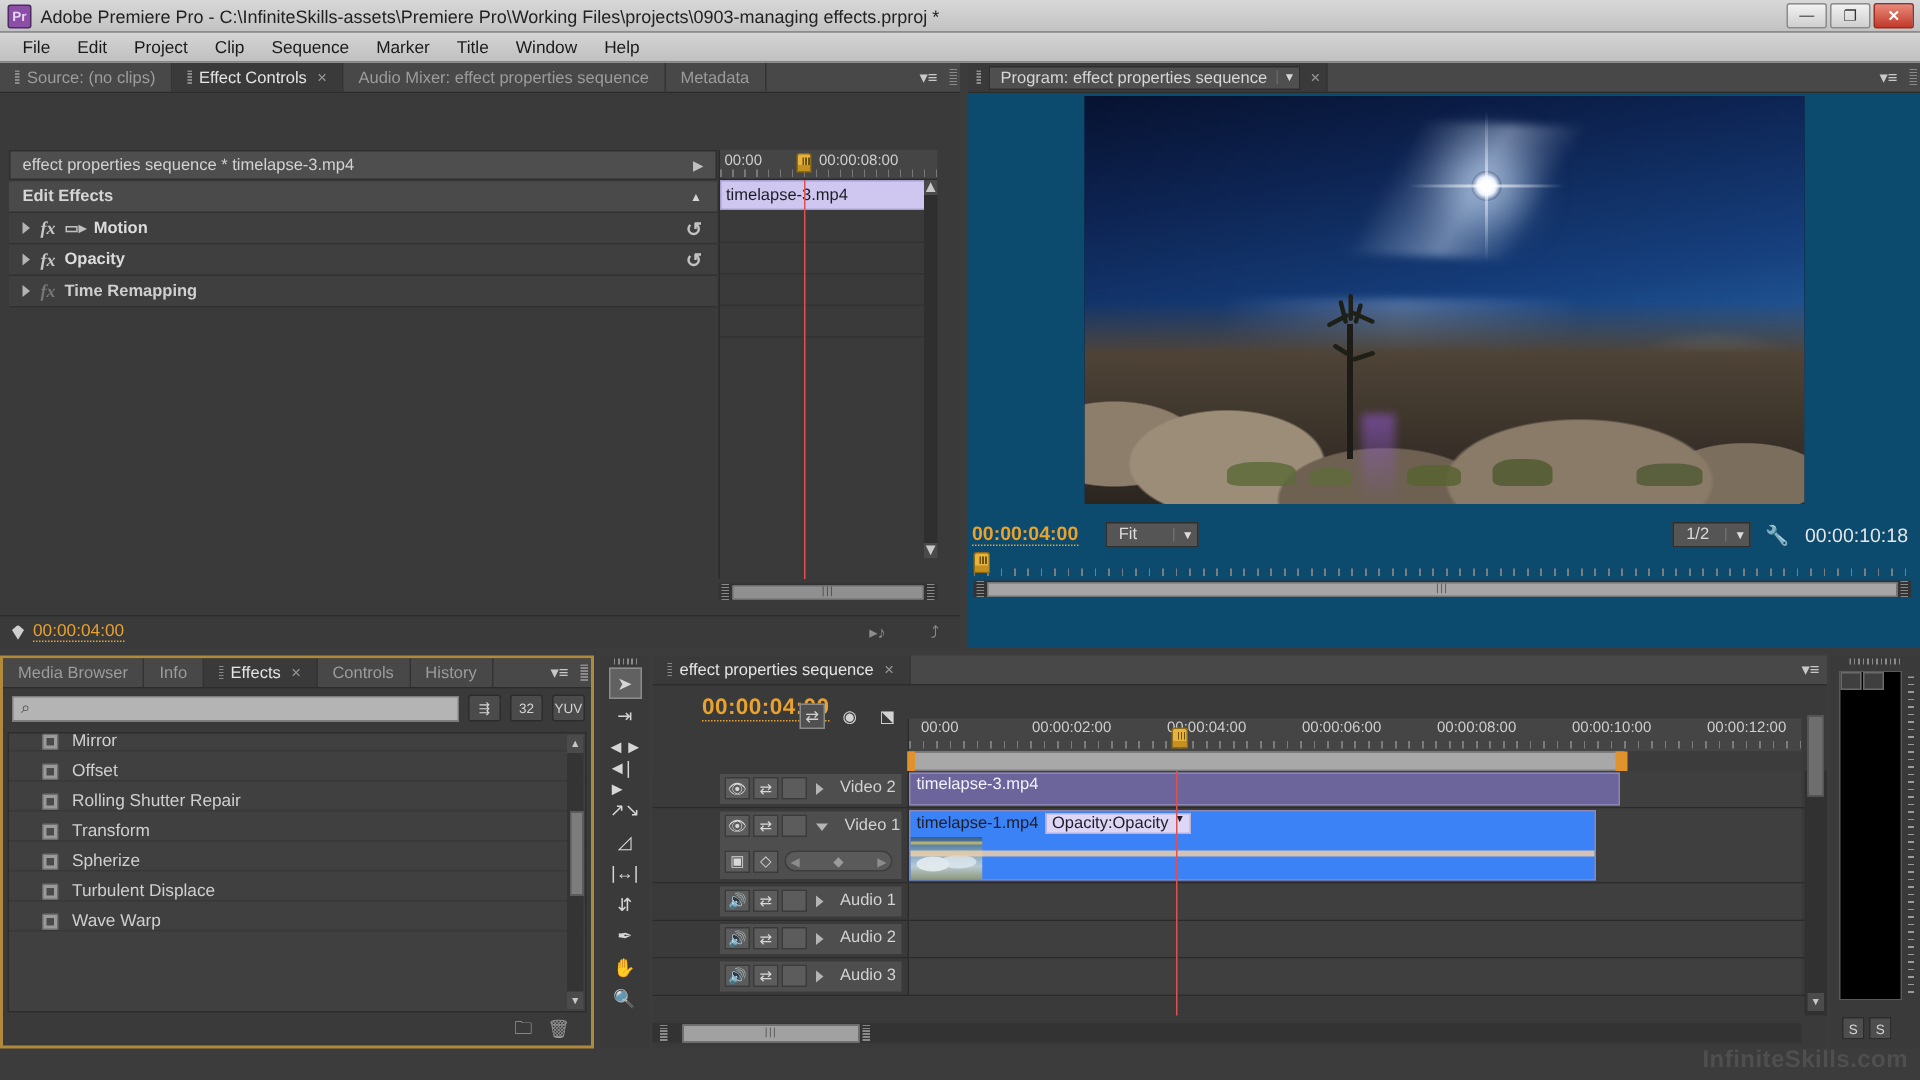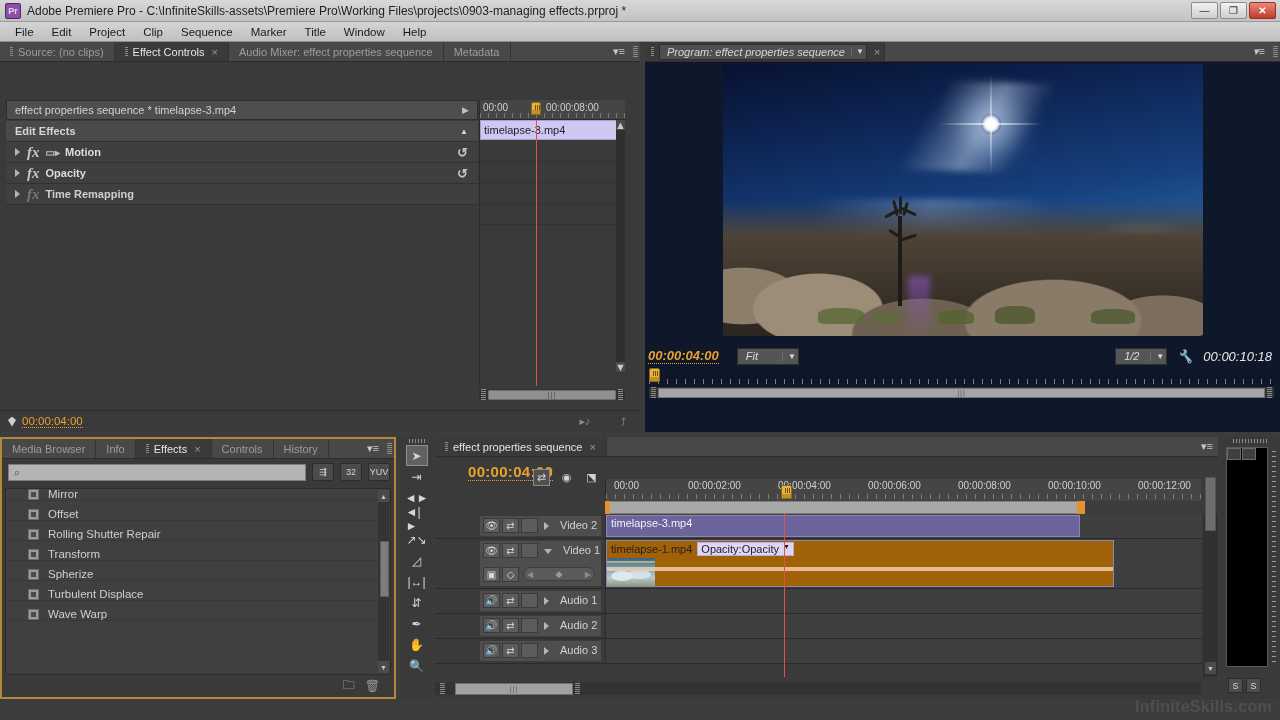--- a/index.html
+++ b/index.html
@@ -84,21 +84,21 @@
     color:#d6d6d6; font-size:11px; background:#4a4a4a;
   }
   .ec-effectrow {
     position:absolute; left:6px; width:472px; height:21px;
     border-bottom:1px solid #313131; display:flex; align-items:center;
     color:#dcdcdc; font-size:11px; font-weight:bold; background:#3f3f3f;
   }
   .ec-effectrow.dim { color:#8a8a8a; }
   .tri { width:0;height:0;border-left:5px solid #b4b4b4;border-top:4px solid transparent;border-bottom:4px solid transparent; margin:0 7px 0 9px; }
   .tri-down { width:0;height:0;border-top:5px solid #b4b4b4;border-left:4px solid transparent;border-right:4px solid transparent; }
-  .fxmark { font-style:italic; font-family:"Liberation Serif",serif; font-size:15px; color:#c6c6c6; margin-right:6px; }
+  .fxmark { font-style:italic; font-family:"Liberation Serif",serif; font-size:12px; color:#c6c6c6; margin-right:6px; }
   .fxmark.dim { color:#777; }
   .reset-ic { position:absolute; right:10px; color:#c2c2c2; font-size:13px; }
   .ec-tlpanel { position:absolute; left:479px; top:38px; width:146px; bottom:46px; background:#3a3a3a; border-left:1px solid #2b2b2b; }
   .ec-ruler { height:20px; background:#454545; border-bottom:1px solid #2b2b2b; position:relative; }
   .ec-ruler .tlab { position:absolute; top:2px; font-size:10px; color:#cfcfcf; }
   .ec-ticks { position:absolute; bottom:1px; left:0; right:0; height:5px;
     background:repeating-linear-gradient(to right,#8a8a8a 0 1px,transparent 1px 8px); opacity:.75; }
   .ec-keyframe-area { position:absolute; top:20px; left:0; right:0; bottom:0; }
   .ec-kf-clip {
     position:absolute; top:0; left:0; width:138px; height:20px;
@@ -119,21 +119,21 @@
     display:flex;align-items:center;justify-content:center; font-size:7px; color:#4a4a4a; letter-spacing:1px; }
   .ec-bottombar {
     position:absolute; left:0; right:0; bottom:0; height:22px; background:#3a3a3a;
     border-top:1px solid #2c2c2c; display:flex; align-items:center;
   }
   .kf-dot { width:8px;height:10px;background:#cfcfcf; margin:0 6px 0 8px;
     clip-path:polygon(50% 0,100% 35%,50% 100%,0 35%); }
   .tc-orange { color:#e8a22d; font-size:11.5px; border-bottom:1px dotted #e8a22d; }
 
   
-  #program { left:645px; top:42px; width:635px; height:390px; background:#0f172a;font-style:italic; }
+  #program { left:645px; top:42px; width:635px; height:390px; background:#0c4a6e; }
   .pm-sel {
     display:flex;align-items:center; background:#4f4f4f; border:1px solid #2e2e2e;
     height:16px; padding:0 2px 0 7px; margin:2px 0 0 7px; color:#d6d6d6; font-size:11px;
   }
   .pm-sel .caret { margin-left:6px; border-left:1px solid #676767; padding-left:4px; font-size:8px; }
   .pm-video {
     position:absolute; left:78px; top:22px; width:480px; height:272px;
     background:#0b1730; overflow:hidden;
   }
   .sky { position:absolute; inset:0;
@@ -655,21 +655,21 @@
               <span class="trk-btn">◇</span>
               <span style="display:flex;align-items:center;background:#5a5a5a;border:1px solid #3d3d3d;border-radius:7px;height:14px;width:72px;justify-content:space-between;padding:0 3px;margin-left:2px">
                 <span style="color:#8c8c8c;font-size:8px">◀</span>
                 <span style="color:#9b9b9b;font-size:9px">◆</span>
                 <span style="color:#8c8c8c;font-size:8px">▶</span>
               </span>
             </span>
           </div>
         </div>
         <div class="trk-body">
-          <div class="clip" style="left:0;width:508px;background:#a16207">
+          <div class="clip" style="left:0;width:458px;background:#3b82f6">
             <div class="clip-label" style="display:flex;align-items:center">
               <span>timelapse-1.mp4</span>
               <span class="clip-effbadge">
                 <span>Opacity:Opacity</span>
                 <span style="margin-left:4px;font-size:7px">▼</span>
               </span>
             </div>
             <div style="position:absolute;left:0;top:17px;width:48px;bottom:0;overflow:hidden">
               <div style="position:absolute;inset:0;background:linear-gradient(180deg,#3a5f86 0%,#7fa6c4 40%,#b9c9d2 70%,#8e9a7e 100%)"></div>
               <div style="position:absolute;left:4px;bottom:5px;width:22px;height:10px;background:#e8eef2;border-radius:50%;opacity:.85"></div>

